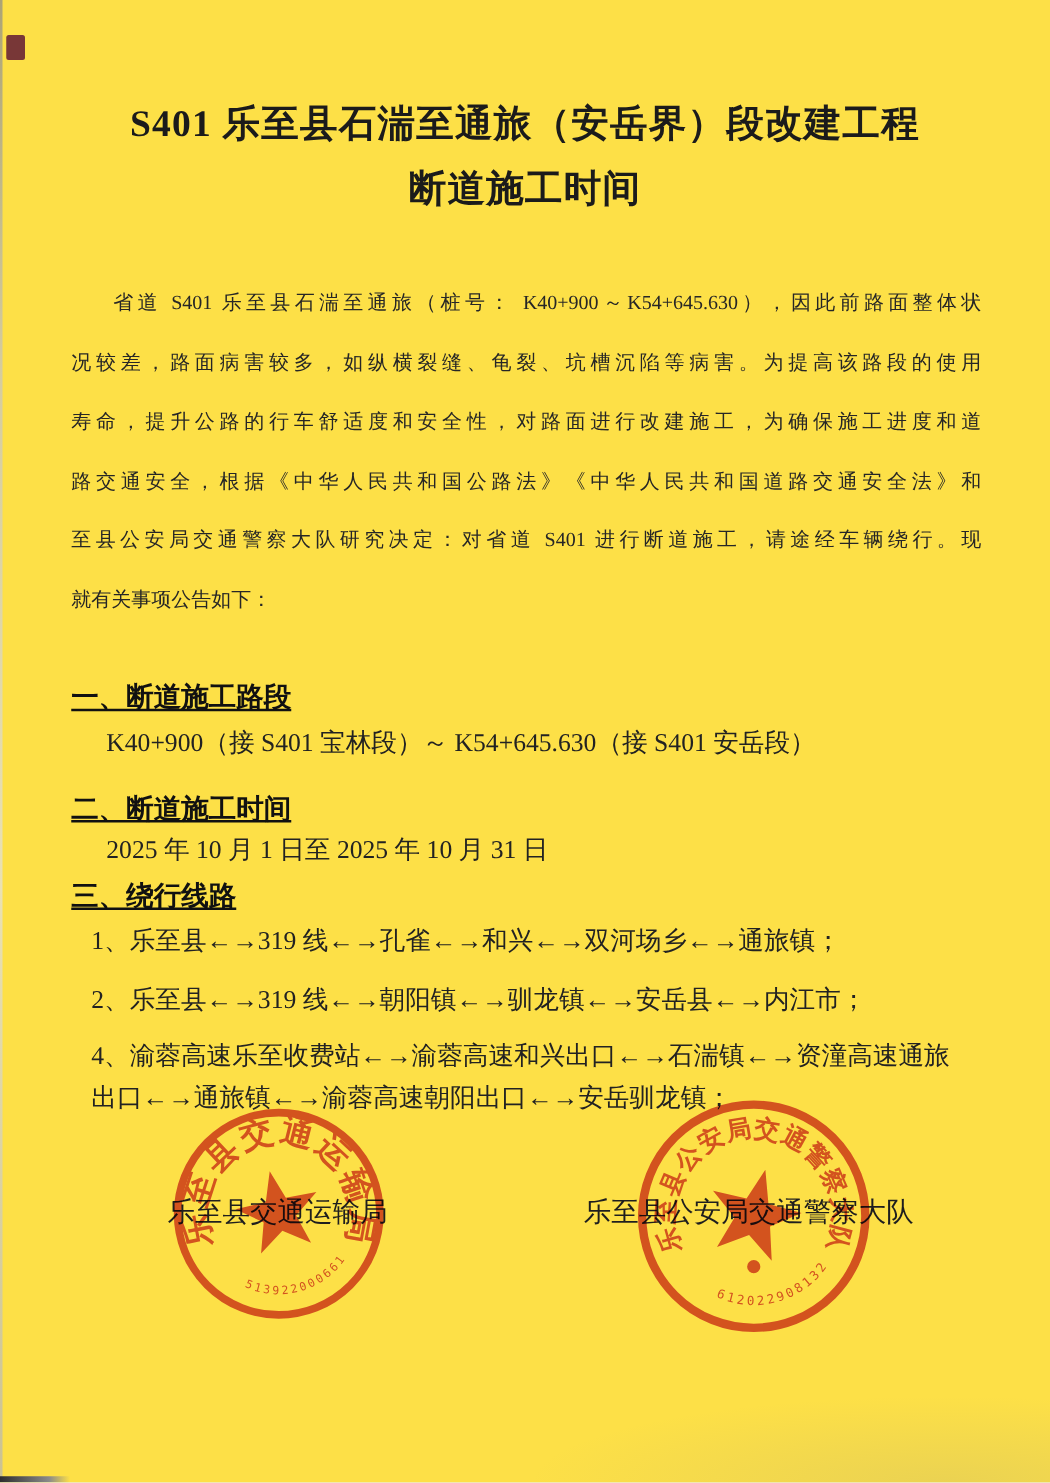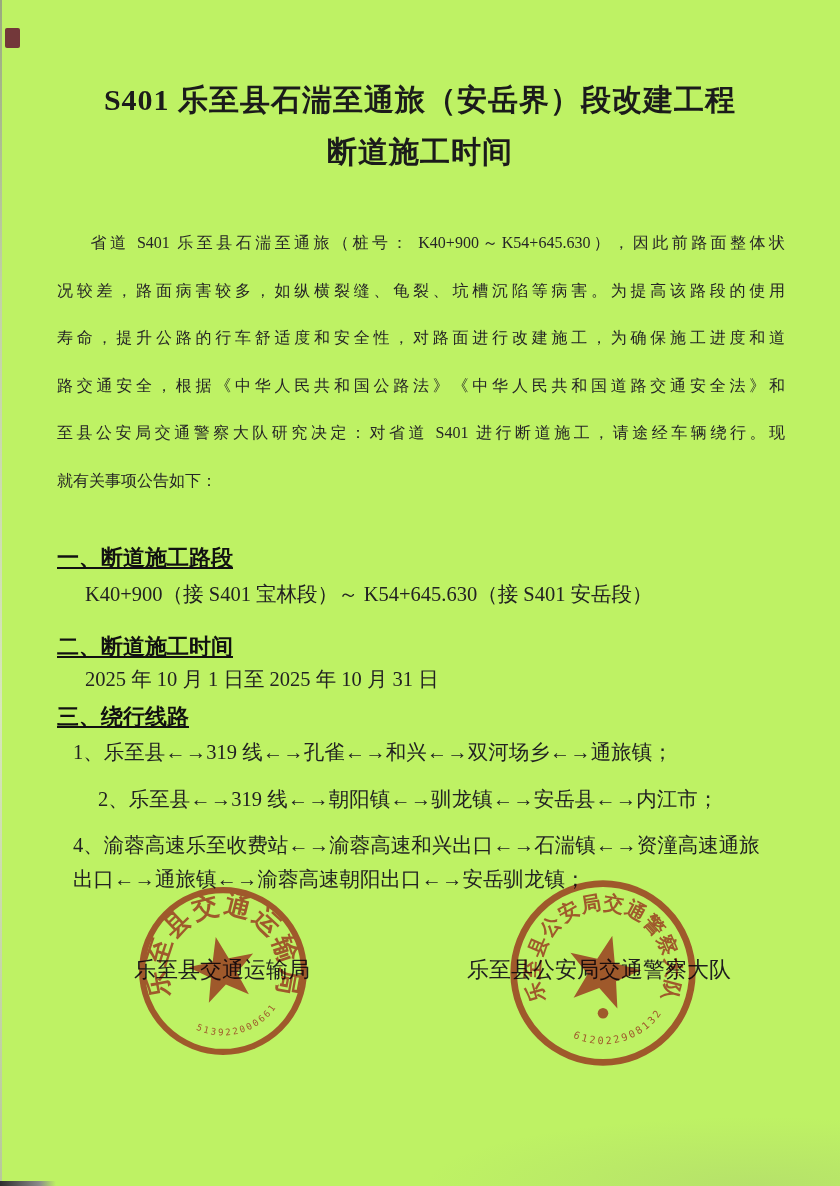--- a/index.html
+++ b/index.html
@@ -1,20 +1,20 @@
 <!DOCTYPE html>
 <html><head>
 <meta charset="utf-8">
 <style>
   html,body{margin:0;padding:0;background:#e9e9e9;}
   .page{
     position:relative;
     width:840px;height:1186px;
     margin:0 auto;
-    background:#bef264;
+    background:#fde047;
     overflow:hidden;
     font-family:"Liberation Serif","DejaVu Serif",serif;
     color:#242424;
   }
   
   .edge-left{position:absolute;left:0;top:0;width:2px;height:100%;
     background:linear-gradient(#8a8a8a,#c4c4c4 25%,#e2e2e0 60%,#b5b5b3);opacity:.7;}
   .corner-mark{position:absolute;left:5px;top:28px;width:15px;height:20px;
     background:#6d2836;border-radius:2px;opacity:.92;}
   .bottom-strip{position:absolute;left:0;bottom:0;width:56px;height:5px;
@@ -30,21 +30,21 @@
     text-align:justify;text-align-last:justify;white-space:nowrap;}
   .para-line.first{text-indent:2.1em;}
   .para-line.last{text-align-last:left;white-space:normal;}
   
   .sections{position:absolute;left:57px;top:543px;width:728px;height:400px;}
   .sec-heading{position:absolute;left:0;font-family:"Liberation Sans","DejaVu Sans",sans-serif;
     font-weight:700;font-size:22px;color:#111;text-decoration:underline;}
   .sec-content{position:absolute;left:28px;font-size:20.5px;color:#222;}
   .route{position:absolute;left:16px;font-size:20.5px;color:#222;}
   .h1{top:0;} .c1{top:37px;} .h2{top:89px;} .c2{top:122px;} .h3{top:159px;}
-  .r1{top:195px;} .r2{top:242px;margin-left:25px;}
+  .r1{top:195px;} .r2{top:242px;}
   .r4{top:285px;width:702px;line-height:34px;}
   
   .sig{position:absolute;font-size:22px;color:#1e1e1e;z-index:1;}
   .sig-left{left:134px;top:955px;}
   .sig-right{left:467px;top:955px;}
   .seal{position:absolute;z-index:2;mix-blend-mode:multiply;color:#cf4758;opacity:.88;}
   .seal-left{left:136px;top:884px;width:174px;height:174px;}
   .seal-right{left:507px;top:877px;width:192px;height:192px;}
   .seal text{fill:currentColor;}
   .ring-text-8{font-size:30px;letter-spacing:3px;font-weight:600;}

